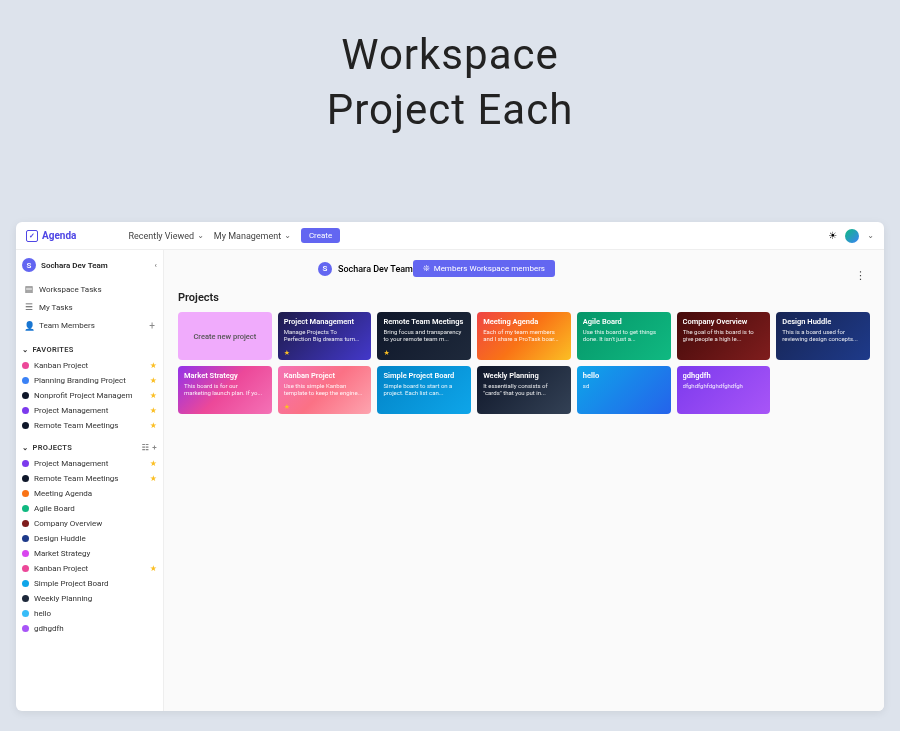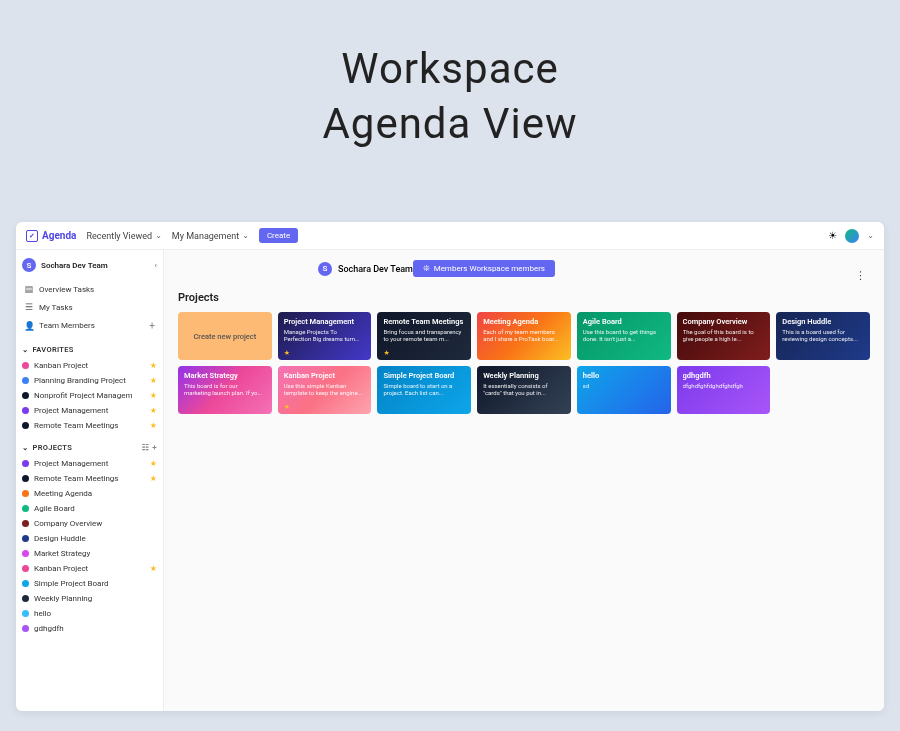--- a/index.html
+++ b/index.html
@@ -1,22 +1,22 @@
 <!DOCTYPE html>
 <html><head>
 <meta charset="utf-8">
 <style>
   * { box-sizing: border-box; margin: 0; padding: 0; font-family: -apple-system, BlinkMacSystemFont, "Segoe UI", Roboto, sans-serif; }
   body { background: #dde3ec; width: 900px; height: 731px; overflow: hidden; }
-  .page-title { text-align: center; font-size: 42px; font-weight: 400; color: #222; font-family: 'Montserrat', sans-serif; letter-spacing: 1px; margin-top: 42px; line-height: 1.3; }
+  .page-title { text-align: center; font-size: 42px; font-weight: 400; color: #222; font-family: 'Montserrat', sans-serif; letter-spacing: 1px; margin-top: 28px; line-height: 1.3; }
   .app-frame { position: absolute; left: 16px; top: 222px; right: 16px; bottom: 20px; background: #fff; border-radius: 6px; overflow: hidden; box-shadow: 0 2px 8px rgba(0,0,0,0.08); display: flex; flex-direction: column; }
   .topbar { height: 28px; display: flex; align-items: center; padding: 0 10px; border-bottom: 1px solid #eee; font-size: 9px; gap: 10px; }
   .logo { display: flex; align-items: center; gap: 4px; font-weight: 700; color: #4f46e5; font-size: 10px; }
   .logo-icon { width: 12px; height: 12px; border: 1.5px solid #4f46e5; border-radius: 2px; display: flex; align-items: center; justify-content: center; font-size: 7px; }
-  .top-nav { display: flex; gap: 10px; color: #444; }
+  .top-nav { display: flex; gap: 10px; color: #444; margin-left: 42px; }
   .top-nav-item { display: flex; align-items: center; gap: 3px; cursor: pointer; }
   .create-btn { background: #6366f1; color: #fff; padding: 3px 8px; border-radius: 3px; font-size: 8px; cursor: pointer; }
   .top-right { margin-left: auto; display: flex; align-items: center; gap: 8px; }
   .sun-icon { font-size: 10px; cursor: pointer; }
   .avatar { width: 14px; height: 14px; border-radius: 50%; background: linear-gradient(135deg,#10b981,#3b82f6); cursor: pointer; }
   .chevron { font-size: 8px; color: #666; }
 
   .body { flex: 1; display: flex; overflow: hidden; }
   .sidebar { width: 148px; border-right: 1px solid #eee; padding: 8px 6px; font-size: 8px; overflow-y: auto; }
   .team-header { display: flex; align-items: center; gap: 5px; margin-bottom: 8px; }
@@ -38,28 +38,28 @@
   .invite-btn { background: #6366f1; color: #fff; padding: 4px 10px; border-radius: 3px; font-size: 8px; cursor: pointer; display: flex; align-items: center; gap: 4px; }
   .kebab { font-size: 11px; color: #444; cursor: pointer; padding: 0 4px; margin-left: auto; }
   .main-row1 { display:flex; align-items:center; }
 
   .projects-title { font-size: 11px; font-weight: 600; color: #222; margin-bottom: 8px; }
   .grid { display: grid; grid-template-columns: repeat(7, 1fr); gap: 6px; }
   .card { height: 48px; border-radius: 4px; padding: 5px 6px; color: #fff; font-size: 7px; position: relative; overflow: hidden; cursor: pointer; }
   .card-title { font-weight: 600; font-size: 7.5px; margin-bottom: 2px; white-space: nowrap; overflow: hidden; text-overflow: ellipsis; }
   .card-desc { font-size: 6px; opacity: 0.9; line-height: 1.2; display: -webkit-box; -webkit-line-clamp: 2; -webkit-box-orient: vertical; overflow: hidden; }
   .card-star { position: absolute; bottom: 3px; left: 6px; color: #fbbf24; font-size: 7px; }
-  .create-card { background: #fdba74; color: #555; display: flex; align-items: center; justify-content: center; font-size: 7.5px; font-weight: 500; }
+  .create-card { background: #f0abfc; color: #555; display: flex; align-items: center; justify-content: center; font-size: 7.5px; font-weight: 500; }
 </style>
 </head>
 <body>
 
 <div class="page-title">
   <div>Workspace</div>
-  <div>Agenda View</div>
+  <div>Project Each</div>
 </div>
 
 <div class="app-frame">
 
   <div class="topbar">
     <div class="logo">
       <span class="logo-icon">✓</span>
       <span>Agenda</span>
     </div>
     <div class="top-nav">
@@ -82,21 +82,21 @@
 
   <div class="body">
     <div class="sidebar">
       <div class="team-header">
         <span class="team-badge">S</span>
         <span class="team-name">Sochara Dev Team</span>
         <span class="chevron">‹</span>
       </div>
       <div class="nav-item">
         <span class="nav-icon">▤</span>
-        <span>Overview Tasks</span>
+        <span>Workspace Tasks</span>
       </div>
       <div class="nav-item">
         <span class="nav-icon">☰</span>
         <span>My Tasks</span>
       </div>
       <div class="nav-item">
         <span class="nav-icon">👤</span>
         <span>Team Members</span>
         <span class="plus">+</span>
       </div>

